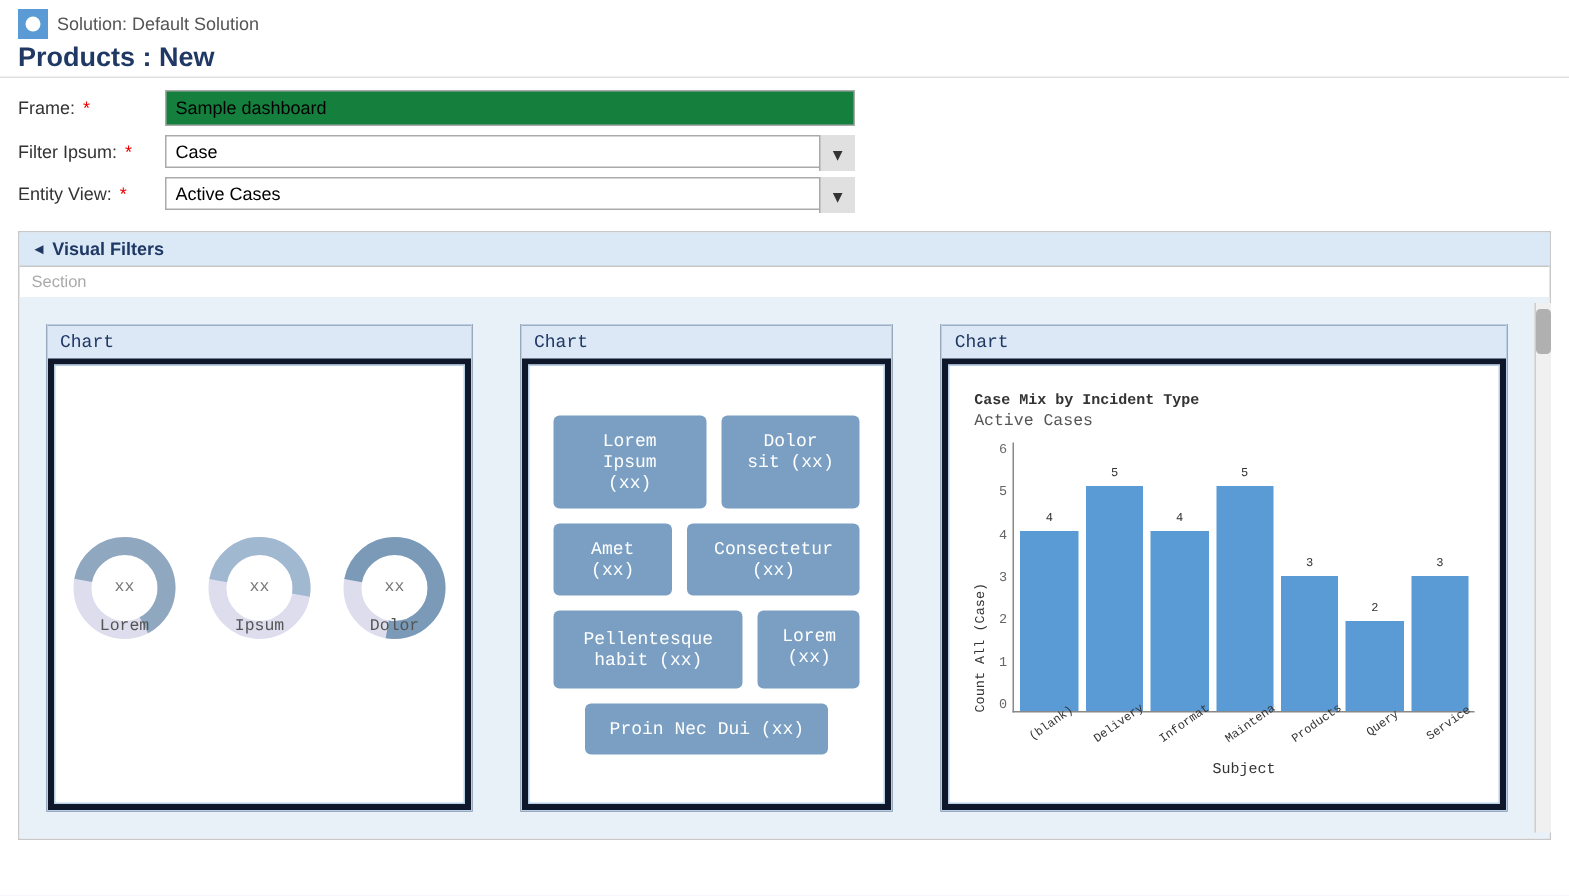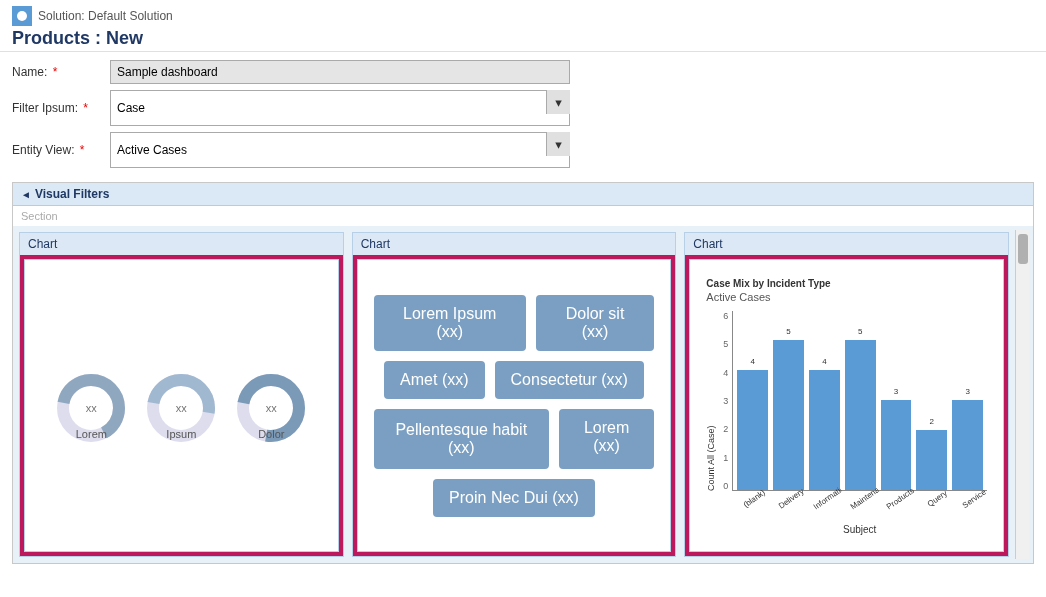--- a/index.html
+++ b/index.html
@@ -8,36 +8,36 @@
     .top-bar { padding: 6px 12px 2px 12px; border-bottom: 1px solid #e0e0e0; }
     .solution-label { font-size: 12px; color: #555; display: flex; align-items: center; gap: 6px; }
     .solution-icon { width: 20px; height: 20px; background: #5b9bd5; display: inline-flex; align-items: center; justify-content: center; position: relative; }
     .solution-icon::before { content: ''; width: 10px; height: 10px; border-radius: 50%; background: #fff; }
     .dashboard-title { font-size: 18px; font-weight: bold; color: #1f3864; margin-top: 2px; }
 
     .form-area { padding: 8px 12px; }
     .form-row { display: flex; align-items: center; margin-bottom: 6px; gap: 8px; }
     .form-label { font-size: 12px; color: #333; min-width: 90px; }
     .required { color: #e00; margin-left: 2px; }
-    .form-input { height: 24px; border: 1px solid #aaa; padding: 2px 6px; font-size: 12px; background: #e5e5e5; }
+    .form-input { height: 24px; border: 1px solid #aaa; padding: 2px 6px; font-size: 12px; background: #15803d; }
     .form-input-wide { width: 460px; }
     .form-select-wrap { position: relative; display: inline-block; }
-    .form-select { height: 36px; border: 1px solid #aaa; padding: 2px 24px 2px 6px; font-size: 12px; background: #fff; appearance: none; width: 460px; cursor: pointer; }
+    .form-select { height: 22px; border: 1px solid #aaa; padding: 2px 24px 2px 6px; font-size: 12px; background: #fff; appearance: none; width: 460px; cursor: pointer; }
     .select-arrow { position: absolute; right: 0; top: 0; height: 24px; width: 24px; background: #e0e0e0; border-left: 1px solid #aaa; display: flex; align-items: center; justify-content: center; pointer-events: none; }
     .form-right-value { font-size: 12px; color: #333; min-width: 120px; }
 
     .visual-filters-section { margin: 0 12px; border: 1px solid #c8c8c8; }
     .vf-header { background: #dbe8f5; padding: 4px 8px; font-size: 12px; font-weight: bold; color: #1f3864; display: flex; align-items: center; gap: 4px; border-bottom: 1px solid #c8c8c8; }
     .vf-chevron { font-size: 10px; }
 
     .section-label { color: #aaa; font-size: 11px; padding: 4px 8px; }
-    .chart-panel { background: #be185d; border: 1px solid #b8cfe8; margin: 2px; flex: 1; display: flex; flex-direction: column; }
+    .chart-panel { background: #0f172a; border: 1px solid #b8cfe8; margin: 14px; flex: 1; display: flex; flex-direction: column; font-family: Liberation Mono, monospace; }
     .chart-panel-title { font-size: 12px; color: #1f3864; padding: 4px 8px; background: #dce8f5; }
     .chart-inner { background: #fff; border: 1px solid #b8cfe8; margin: 4px; flex: 1; display: flex; align-items: center; justify-content: center; min-height: 280px; }
-    .bubble { background: #7a9fc2; color: #fff; font-size: 16px; padding: 10px 16px; border-radius: 4px; text-align: center; cursor: pointer; }
+    .bubble { background: #7a9fc2; color: #fff; font-size: 12px; padding: 10px 16px; border-radius: 4px; text-align: center; cursor: pointer; }
     .bubble.large { padding: 12px 20px; }
 
     
     .bar-chart-container { width: 100%; padding: 10px 8px 8px 8px; display: flex; flex-direction: column; }
     .bar-chart-title { font-size: 10px; font-weight: bold; color: #333; margin-bottom: 2px; }
     .bar-chart-subtitle { font-size: 11px; color: #555; margin-bottom: 8px; }
   </style>
 </head>
 <body>
 
@@ -48,21 +48,21 @@
   </div>
   <div class="dashboard-title">Products : New</div>
 </div>
 
 <div class="form-area">
   <div style="display:flex; gap:0;">
     <div style="flex:1;">
 
       <div class="form-row">
         <span class="form-label">
-          <span>Name:</span>
+          <span>Frame:</span>
           <span class="required">*</span>
         </span>
         <input type="text" class="form-input form-input-wide" value="Sample dashboard" style="">
       </div>
 
       <div class="form-row">
         <span class="form-label">
           <span>Filter Ipsum:</span>
           <span class="required">*</span>
         </span>

